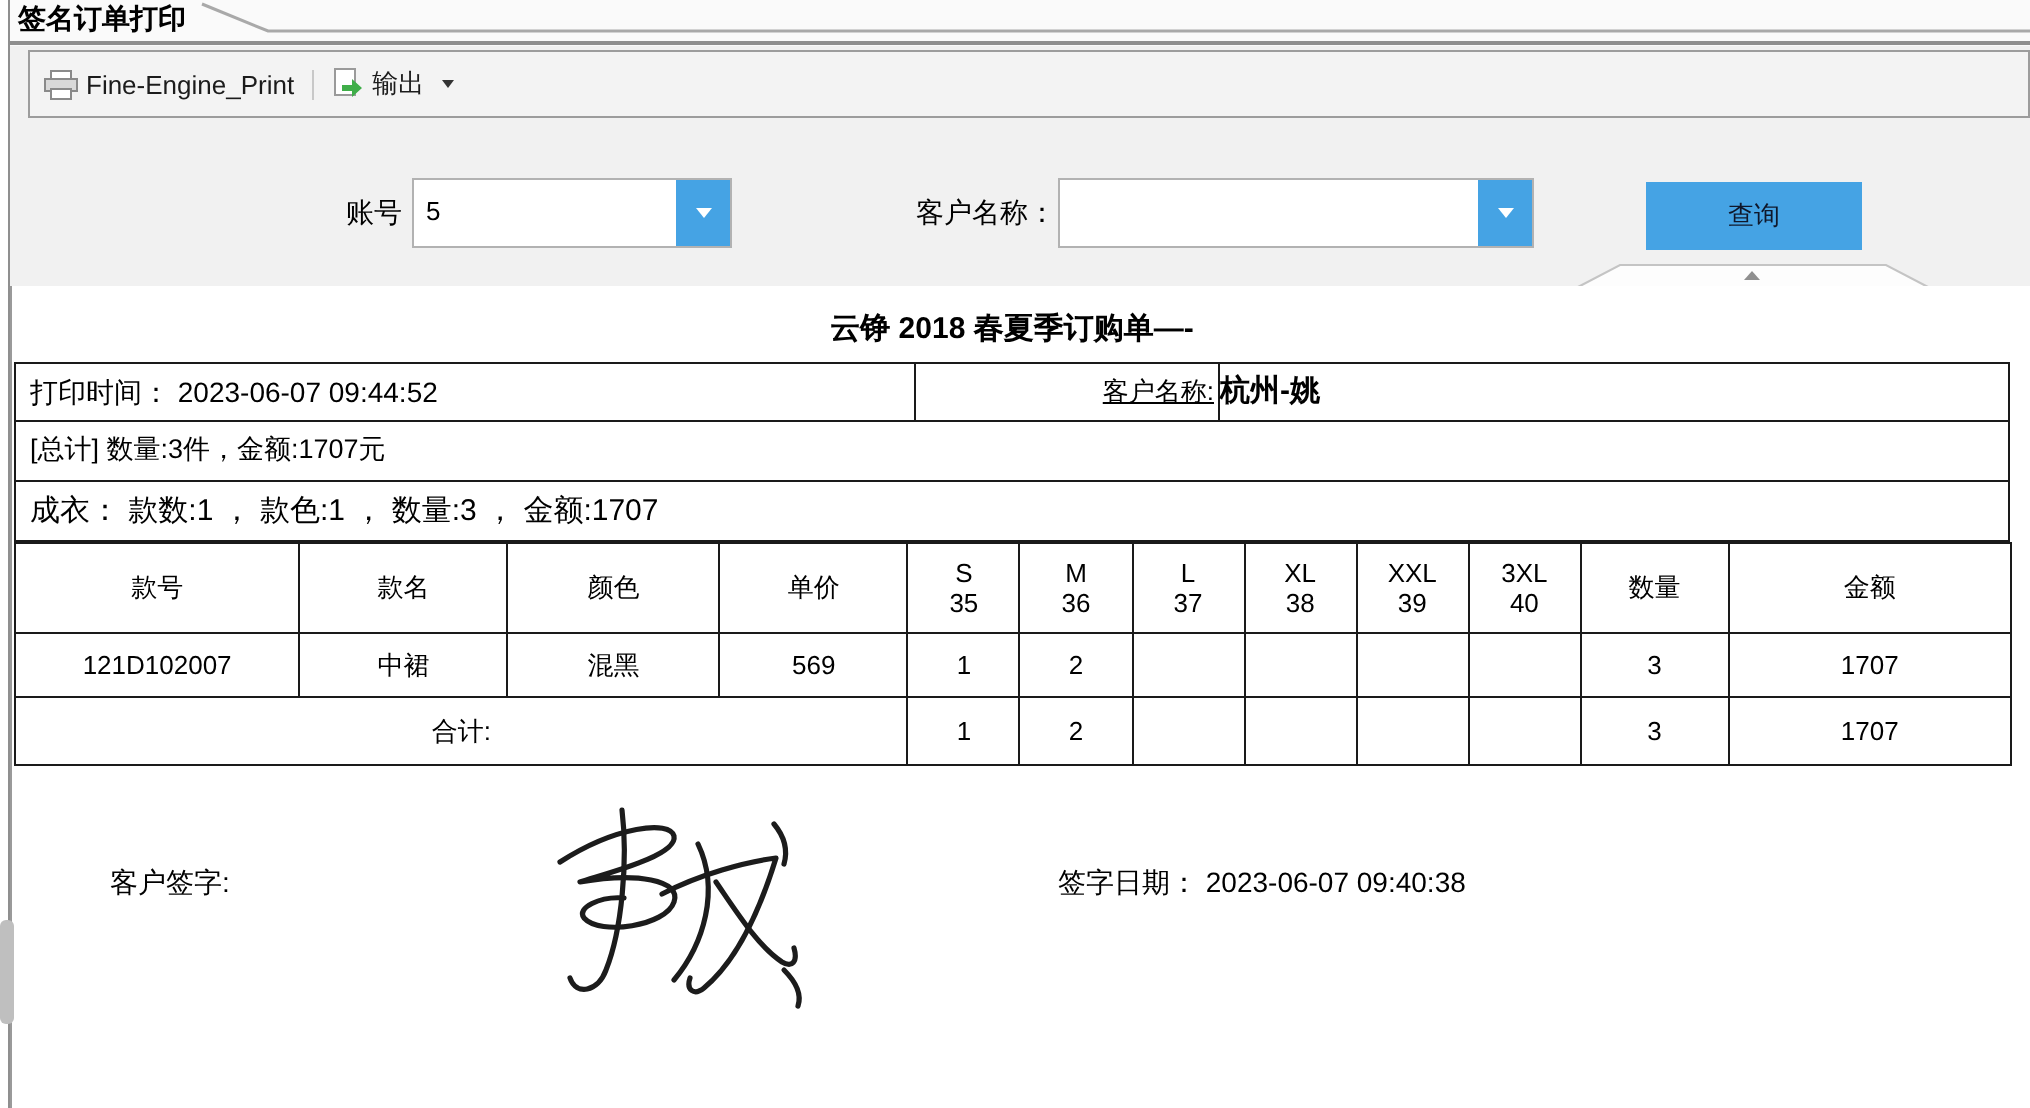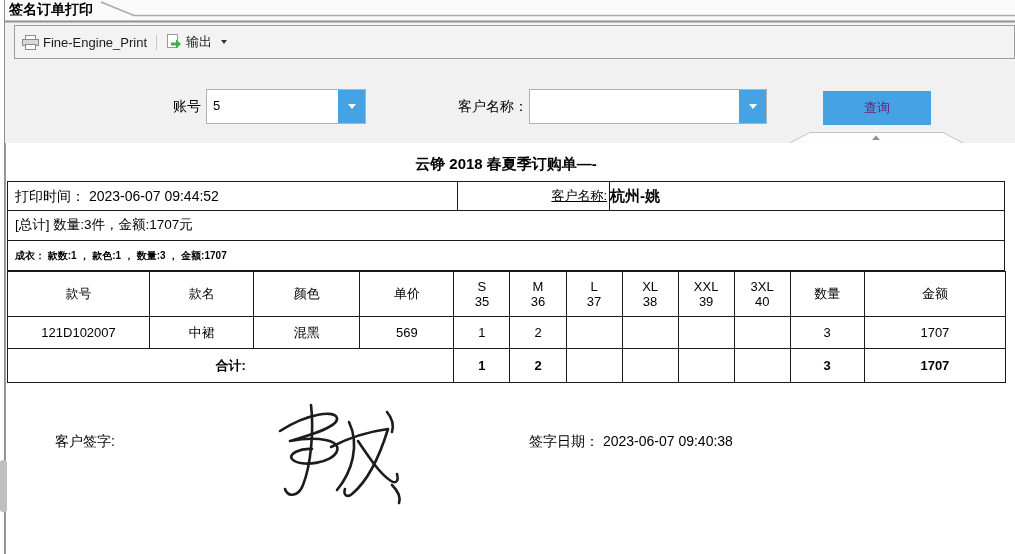--- a/index.html
+++ b/index.html
@@ -32,43 +32,43 @@
   .lbl{position:absolute;font-size:14px;text-align:right;}
   .lbl-account{left:120px;top:75px;width:90px;}
   .lbl-customer{left:418px;top:75px;width:105px;}
   .combo{position:absolute;height:35px;background:#fff;border:1px solid #b2b2b2;box-sizing:border-box;display:flex;}
   .combo1{left:201px;top:66px;width:160px;}
   .combo2{left:524px;top:66px;width:238px;}
   .combo .val{flex:1;font-size:13px;padding-left:6px;line-height:32px;overflow:hidden;}
   .combo .dd{width:27px;background:var(--accent);display:flex;align-items:center;justify-content:center;}
   .tri-down{width:0;height:0;border-left:4px solid transparent;border-right:4px solid transparent;border-top:5px solid #fff;}
   .btn-search{position:absolute;left:818px;top:68px;width:108px;height:34px;background:var(--accent);
-              color:#701a75;font-size:13px;display:flex;align-items:center;justify-content:center;}
+              color:#0f172a;font-size:13px;display:flex;align-items:center;justify-content:center;}
   .splitter{position:absolute;left:783px;top:109px;width:177px;height:12px;}
 
   
   .document{position:absolute;left:0;top:120px;right:0;bottom:0;background:#fff;border-left:1px solid #9a9a9a;}
   .doc-body{position:absolute;left:1px;top:0;width:998px;}
   .doc-title{margin-top:12px;height:26px;text-align:center;font-weight:bold;font-size:15px;}
 
   .info-row{display:flex;border:1px solid var(--grid);height:28px;line-height:28px;font-size:14px;}
   .info-row .c1{width:449px;padding-left:7px;box-sizing:border-box;white-space:nowrap;}
   .info-row .c2{width:152px;border-left:1px solid var(--grid);text-align:right;font-size:13px;padding-right:2px;box-sizing:border-box;text-decoration:underline;}
   .info-row .c3{flex:1;border-left:1px solid var(--grid);font-weight:bold;font-size:15px;padding-left:0;}
 
   .summary-box{border:1px solid var(--grid);border-top:none;padding:1px 0 2px 7px;font-size:13.5px;line-height:26px;}
   .category-line{border:1px solid var(--grid);border-top:none;height:30px;line-height:30px;
-                 font-weight:bold;font-size:10px;padding-left:7px;box-sizing:border-box;}
+                 font-weight:normal;font-size:15px;padding-left:7px;box-sizing:border-box;}
 
   table.grid{border-collapse:collapse;table-layout:fixed;width:999px;}
   table.grid th,table.grid td{border:1px solid var(--grid);text-align:center;font-size:13px;padding:0;overflow:hidden;}
   table.grid thead th{height:44px;font-weight:normal;vertical-align:middle;}
   table.grid thead .sub{display:block;line-height:15px;}
   table.grid tbody td{height:31px;}
-  table.grid tr.total td{height:33px;font-weight:bold;}
+  table.grid tr.total td{height:33px;font-weight:normal;}
 
   .sig-area{position:relative;height:135px;}
   .sig-label{position:absolute;left:48px;top:50px;font-size:14px;}
   .sig-svg{position:absolute;left:233px;top:2px;}
   .sig-date{position:absolute;left:522px;top:50px;font-size:14px;white-space:nowrap;}
 </style>
 </head>
 <body>
 
 <div class="screen">

